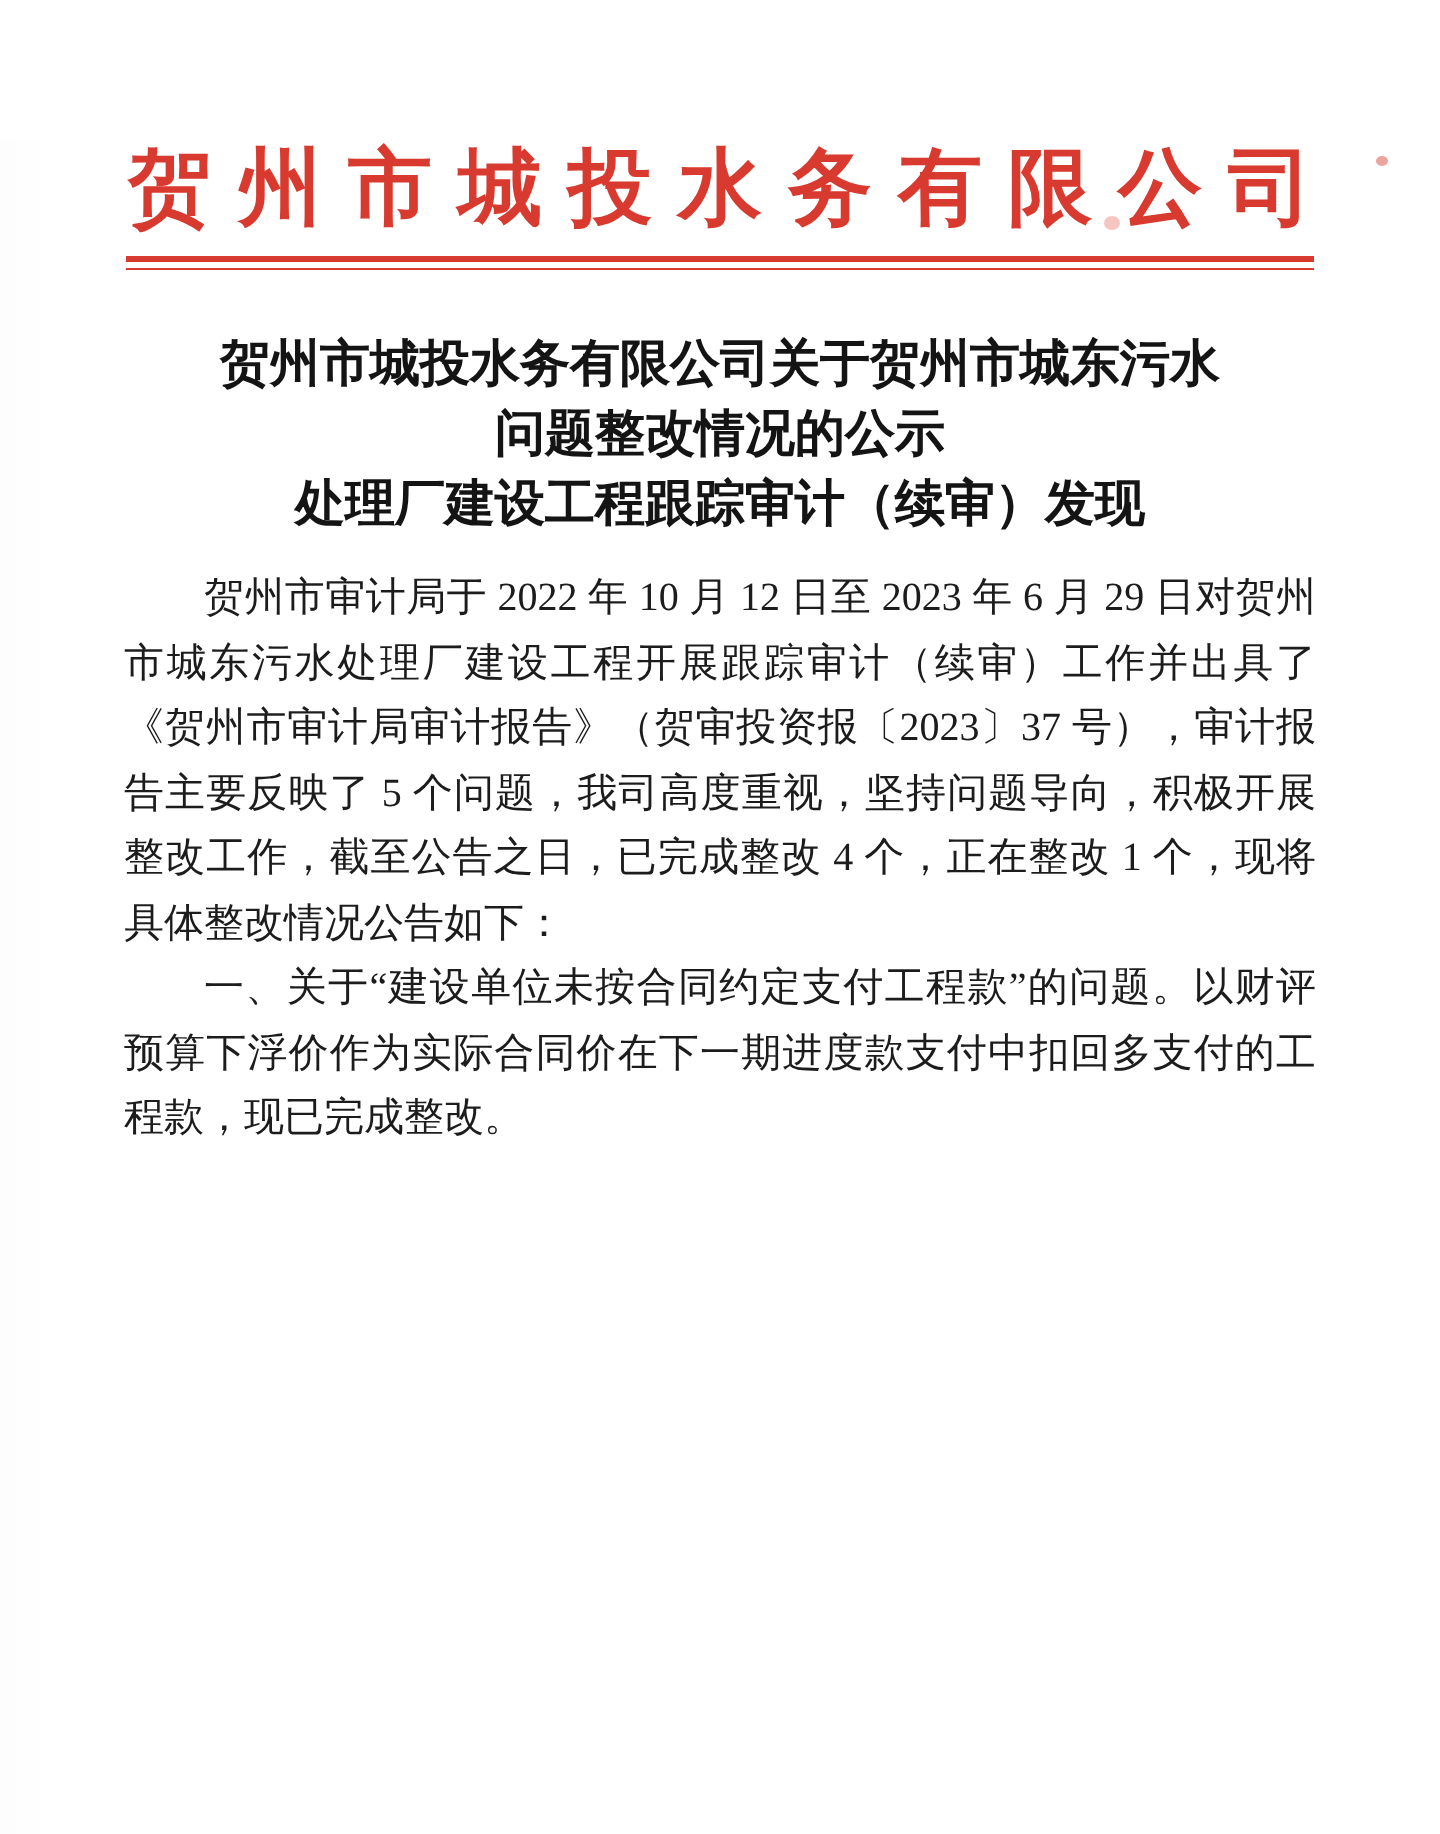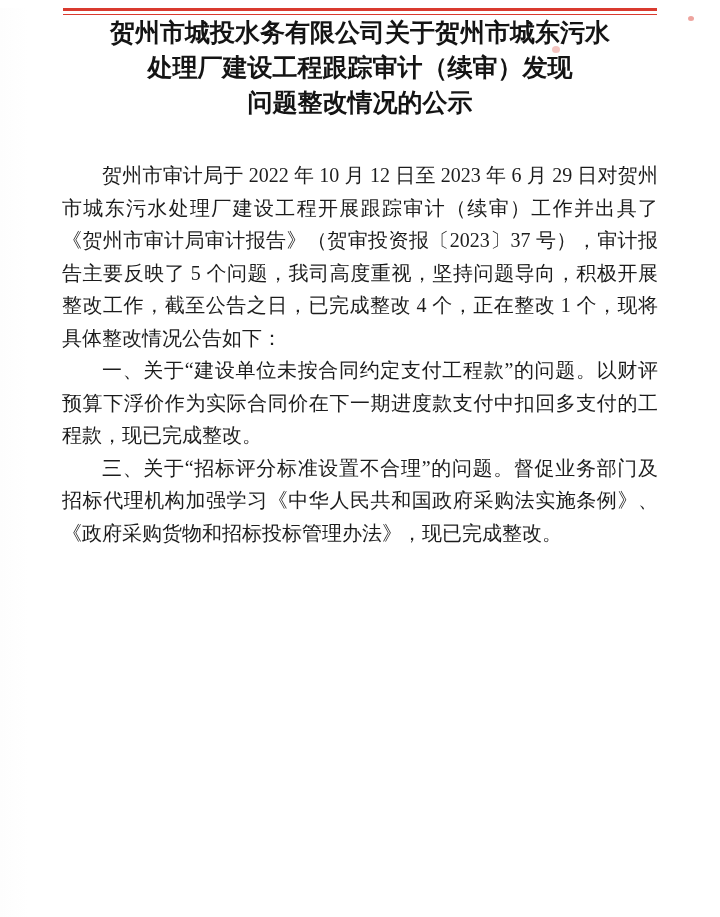--- a/index.html
+++ b/index.html
@@ -41,61 +41,62 @@
   }
   .red-rule {
     width: 594px;
     margin: 8px auto 0 auto;
   }
   .red-rule .thick { height: 3px; background: #d93a2f; }
   .red-rule .thin  { height: 1px; background: #d93a2f; margin-top: 3px; }
 
   
   .doc-title {
+    margin-top: 30px;
     text-align: center;
     font-weight: bold;
     font-size: 25px;
     line-height: 35px;
     color: #141414;
   }
 
   
   .body-text {
     width: 596px;
-    margin: 39px auto 0 auto;
+    margin: 13px auto 0 auto;
     font-size: 20px;
     line-height: 32.5px;
     text-align: justify;
     color: #1c1c1c;
   }
   .body-text p {
     text-indent: 2em;
     margin: 0;
   }
   .body-text .lead { font-weight: normal; }
 </style>
 </head>
 <body>
 
 <div class="page">
 
   <span class="speck s1"></span>
   <span class="speck s2"></span>
 
+  <div class="letterhead">贺州市城投水务有限公司</div>
 
   <div class="red-rule">
     <div class="thick"></div>
     <div class="thin"></div>
   </div>
 
   <div class="doc-title">
     <div>贺州市城投水务有限公司关于贺州市城东污水</div>
+    <div>问题整改情况的公示</div>
     <div>处理厂建设工程跟踪审计（续审）发现</div>
-    <div>问题整改情况的公示</div>
   </div>
 
   <div class="body-text">
     <p><span class="lead"></span><span>贺州市审计局于 2022 年 10 月 12 日至 2023 年 6 月 29 日对贺州市城东污水处理厂建设工程开展跟踪审计（续审）工作并出具了《贺州市审计局审计报告》（贺审投资报〔2023〕37 号），审计报告主要反映了 5 个问题，我司高度重视，坚持问题导向，积极开展整改工作，截至公告之日，已完成整改 4 个，正在整改 1 个，现将具体整改情况公告如下：</span></p>
     <p><span class="lead">一、关于“建设单位未按合同约定支付工程款”的问题。</span><span>以财评预算下浮价作为实际合同价在下一期进度款支付中扣回多支付的工程款，现已完成整改。</span></p>
-    <p><span class="lead">三、关于“招标评分标准设置不合理”的问题。</span><span>督促业务部门及招标代理机构加强学习《中华人民共和国政府采购法实施条例》、《政府采购货物和招标投标管理办法》，现已完成整改。</span></p>
   </div>
 
 </div>
 
 </body></html>

